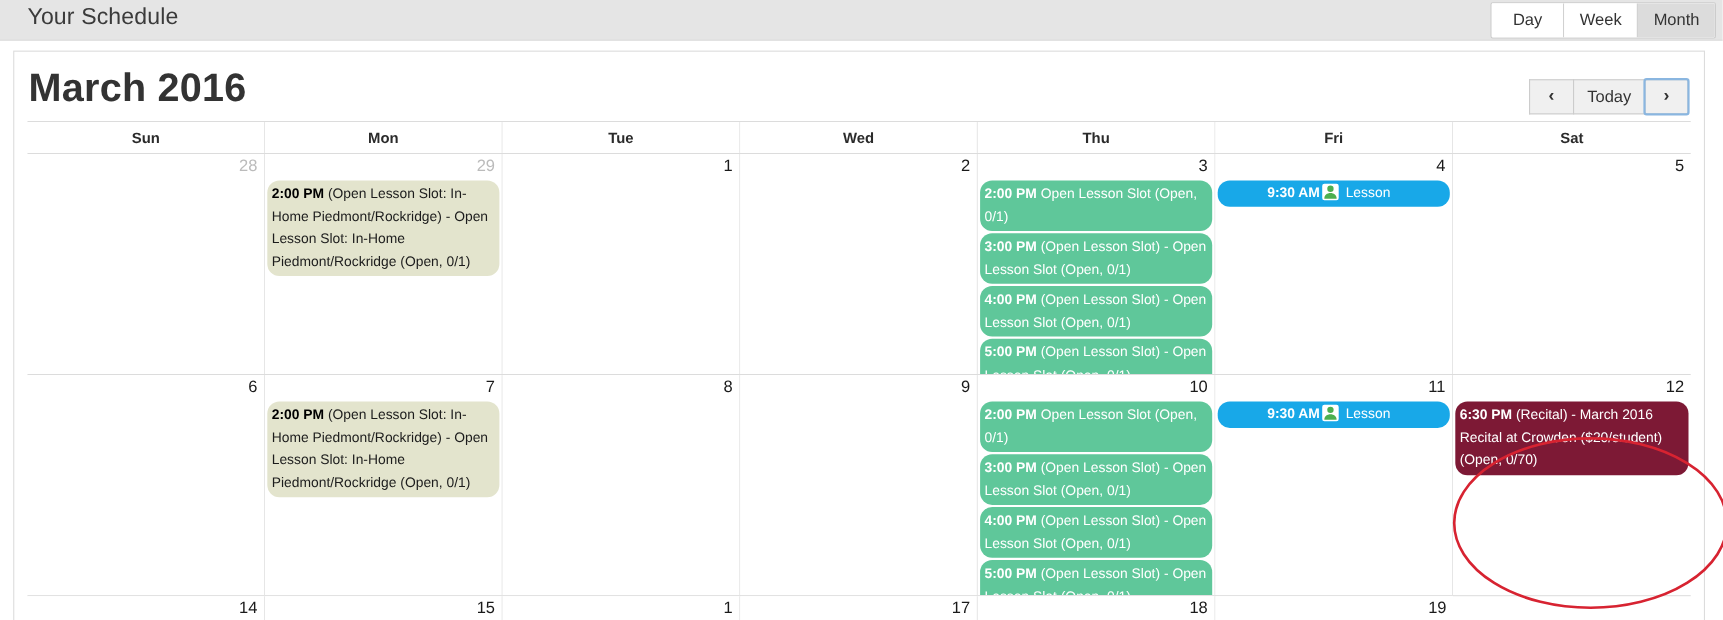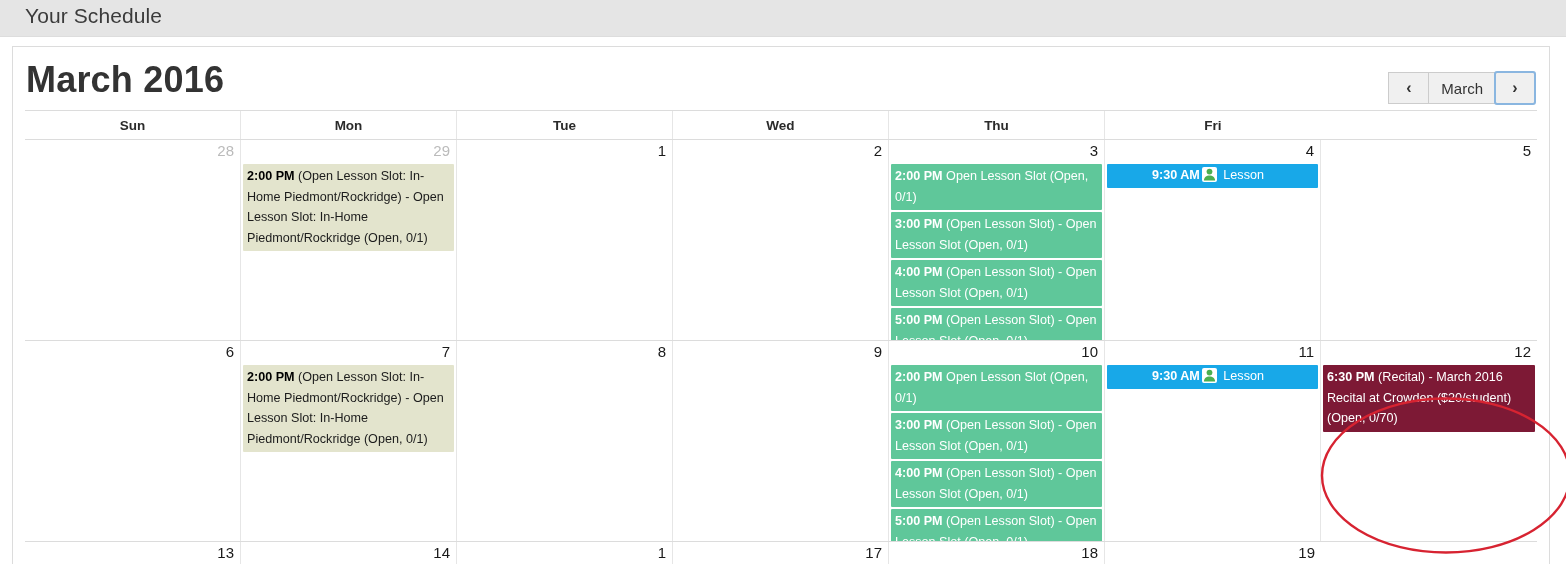--- a/index.html
+++ b/index.html
@@ -109,21 +109,21 @@
   .daynum.muted { color: #bbbbbb; }
 
   .events { position: absolute; left: 0; right: 0; top: 24px; }
   .ev {
     display: block;
     margin: 0 2px 2px 2px;
     padding: 2px 4px 3px 4px;
     font-size: 12.6px;
     line-height: 20.5px;
     cursor: pointer;
-    border-radius: 1px;
+    border-radius: 11px;
   }
   .ev .t { font-weight: bold; }
   .ev.beige   { background: #e3e4cd; color: #1c1c1c; }
   .ev.beige .t { color: #000000; }
   .ev.green   { background: #5fc79a; color: #ffffff; }
   .ev.blue    { background: #18a8e8; color: #ffffff; padding-top: 1px; padding-bottom: 2px; padding-left: 45px; }
   .ev.maroon  { background: #7d1935; color: #ffffff; }
 
   .attendee-icon {
     display: inline-block;
@@ -145,41 +145,47 @@
     left: 1307px; top: 349px;
     width: 252px; height: 159px;
     pointer-events: none;
   }
 </style>
 </head>
 <body>
 
 <div id="topbar">
   <div id="page-title">Your Schedule</div>
+  <div id="view-switcher">
+    <div class="view-btn">Day</div>
+    <div class="view-btn">Week</div>
+    <div class="view-btn active">Month</div>
+  </div>
 </div>
 
 <div id="panel">
 
   <div id="panel-head">
     <div id="month-title">March 2016</div>
     <div id="nav-group">
       <div class="nav-btn arrow">‹</div>
-      <div class="nav-btn">March</div>
+      <div class="nav-btn">Today</div>
       <div class="nav-btn arrow last">›</div>
     </div>
   </div>
 
   <div id="grid">
     <div class="row hdr-row">
       <div class="hdr-cell">Sun</div>
       <div class="hdr-cell">Mon</div>
       <div class="hdr-cell">Tue</div>
       <div class="hdr-cell">Wed</div>
       <div class="hdr-cell">Thu</div>
       <div class="hdr-cell">Fri</div>
+      <div class="hdr-cell">Sat</div>
     </div>
     <div id="weeks-host">
         <div class="row week">
           <div class="day">
             <div class="daynum muted">28</div>
           </div>
           <div class="day">
             <div class="daynum muted">29</div>
             <div class="events">
               <div class="ev beige"><span class="t">2:00 PM</span><span> (Open Lesson Slot: In-Home Piedmont/Rockridge) - Open Lesson Slot: In-Home Piedmont/Rockridge (Open, 0/1)</span></div>
@@ -249,24 +255,24 @@
           </div>
           <div class="day">
             <div class="daynum">12</div>
             <div class="events">
               <div class="ev maroon"><span class="t">6:30 PM</span><span> (Recital) - March 2016 Recital at Crowden ($20/student) (Open, 0/70)</span></div>
             </div>
           </div>
         </div>
         <div class="row week clipped">
           <div class="day">
-            <div class="daynum">13</div>
-          </div>
-          <div class="day">
             <div class="daynum">14</div>
+          </div>
+          <div class="day">
+            <div class="daynum">15</div>
           </div>
           <div class="day">
             <div class="daynum">1</div>
           </div>
           <div class="day">
             <div class="daynum">17</div>
           </div>
           <div class="day">
             <div class="daynum">18</div>
           </div>

